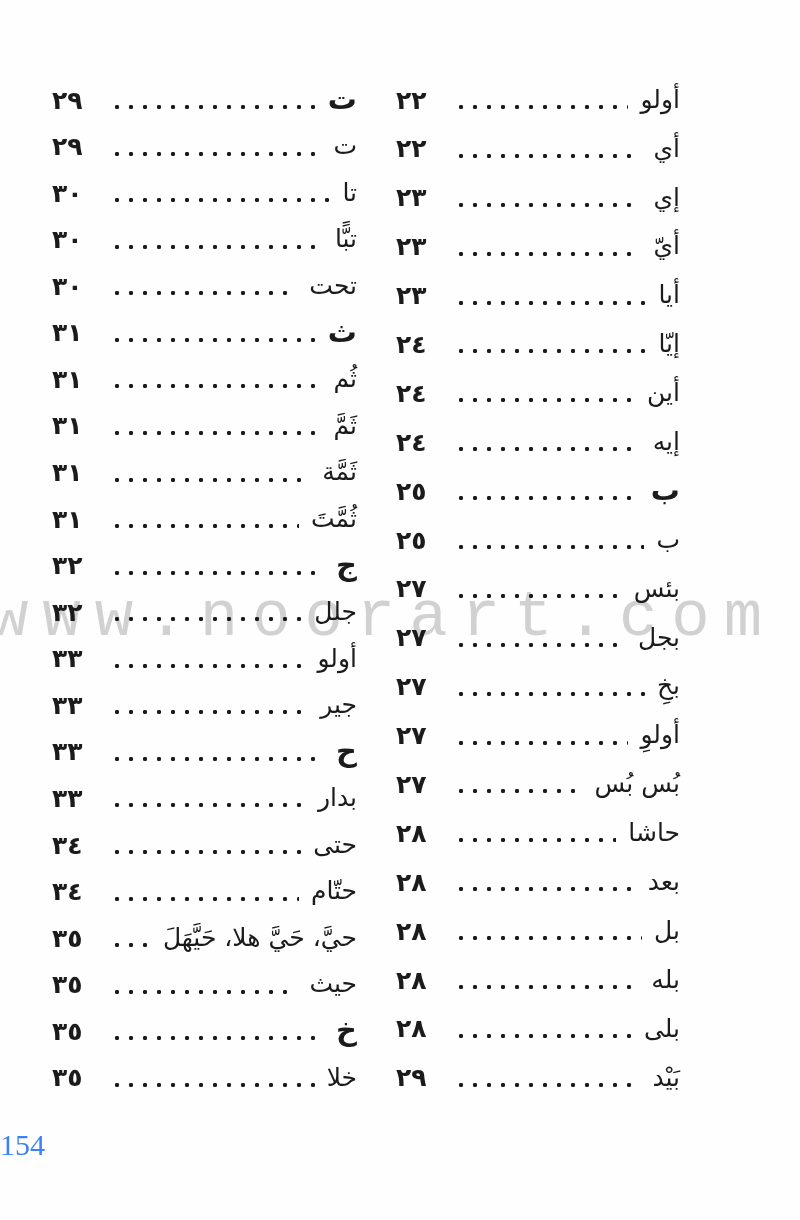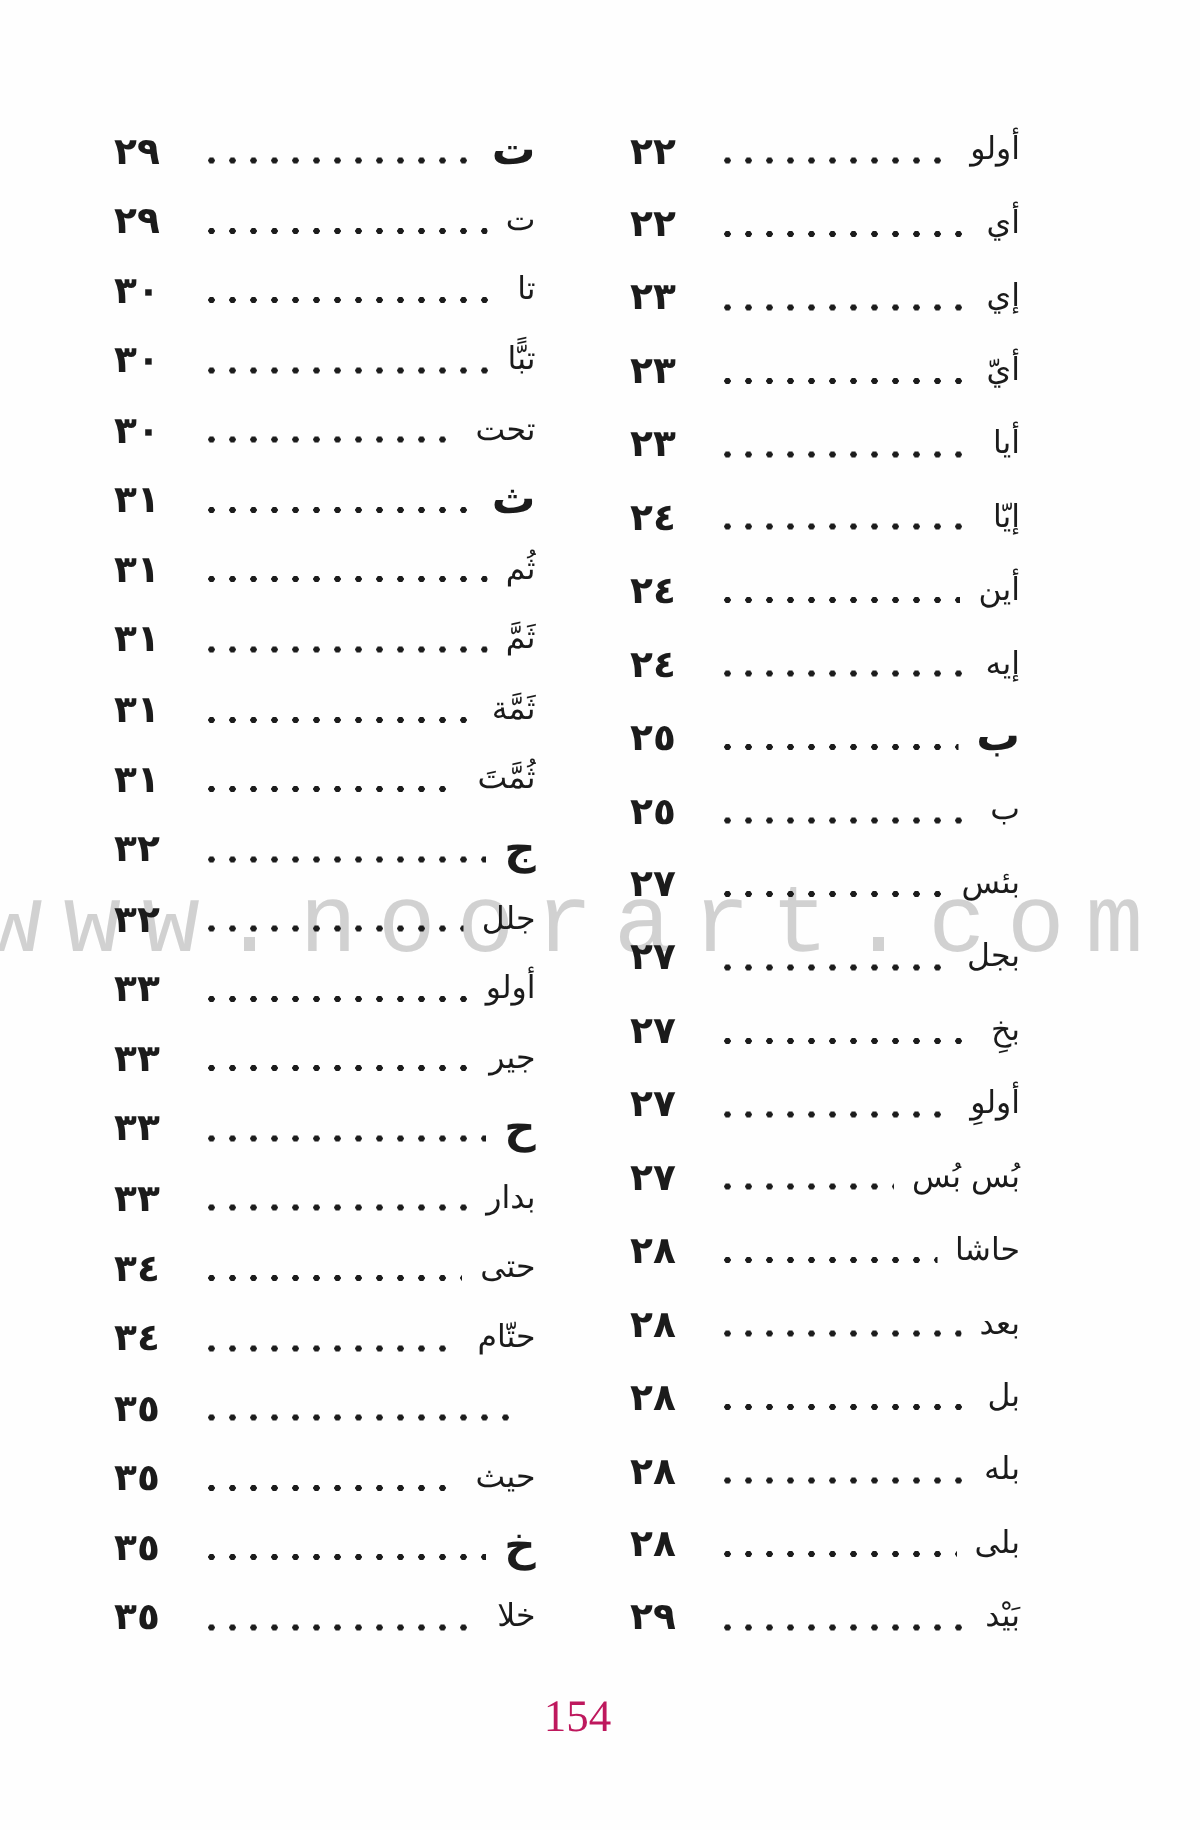--- a/index.html
+++ b/index.html
@@ -23,21 +23,21 @@
   }
   .col-left  { left: 52px;  width: 305px; }
   .col-right { left: 396px; width: 284px; }
   .row {
     direction: rtl;
     display: flex;
     align-items: center;
     height: 36px;
   }
   .word {
-    font-size: 21px;
+    font-size: 25px;
     line-height: 1.3;
     white-space: nowrap;
   }
   .row.heading .word {
     font-size: 29px;
     font-weight: bold;
   }
   .leader {
     flex: 1;
     height: 8px;
@@ -50,45 +50,43 @@
     background-repeat: repeat-x;
     background-position: left center;
     min-width: 0;
   }
   .num {
     font-size: 25px;
     font-weight: 700;
     min-width: 34px;
     text-align: left;
     white-space: nowrap;
-    margin-left: 24px;
   }
   .watermark {
     position: absolute;
     left: -10px;
     top: 582px;
     width: 830px;
     z-index: 1;
     font-family: "Liberation Mono", "DejaVu Sans Mono", monospace;
     font-size: 64px;
     letter-spacing: 14px;
     color: #c7c7c7;
     opacity: 0.8;
     white-space: nowrap;
     user-select: none;
   }
   .page-number {
     position: absolute;
     top: 1128px;
     left: 0;
     width: 770px;
-    text-align: center;
     font-family: "Liberation Serif", serif;
     font-size: 30px;
-    color: #be185d;
+    color: #3b82f6;
     z-index: 2;
   }
 </style>
 </head>
 <body>
 
 <div class="page">
   <div class="watermark">www.noorart.com</div>
   <div class="col col-right" id="col-right">
       <div class="row">
@@ -282,20 +280,21 @@
         <span class="word">حتى</span>
         <span class="leader"></span>
         <span class="num">٣٤</span>
       </div>
       <div class="row">
         <span class="word">حتّام</span>
         <span class="leader"></span>
         <span class="num">٣٤</span>
       </div>
       <div class="row">
+        <span class="word">حيَّ، حَيَّ هلا، حَيَّهَلَ</span>
         <span class="leader"></span>
         <span class="num">٣٥</span>
       </div>
       <div class="row">
         <span class="word">حيث</span>
         <span class="leader"></span>
         <span class="num">٣٥</span>
       </div>
       <div class="row heading">
         <span class="word">خ</span>

